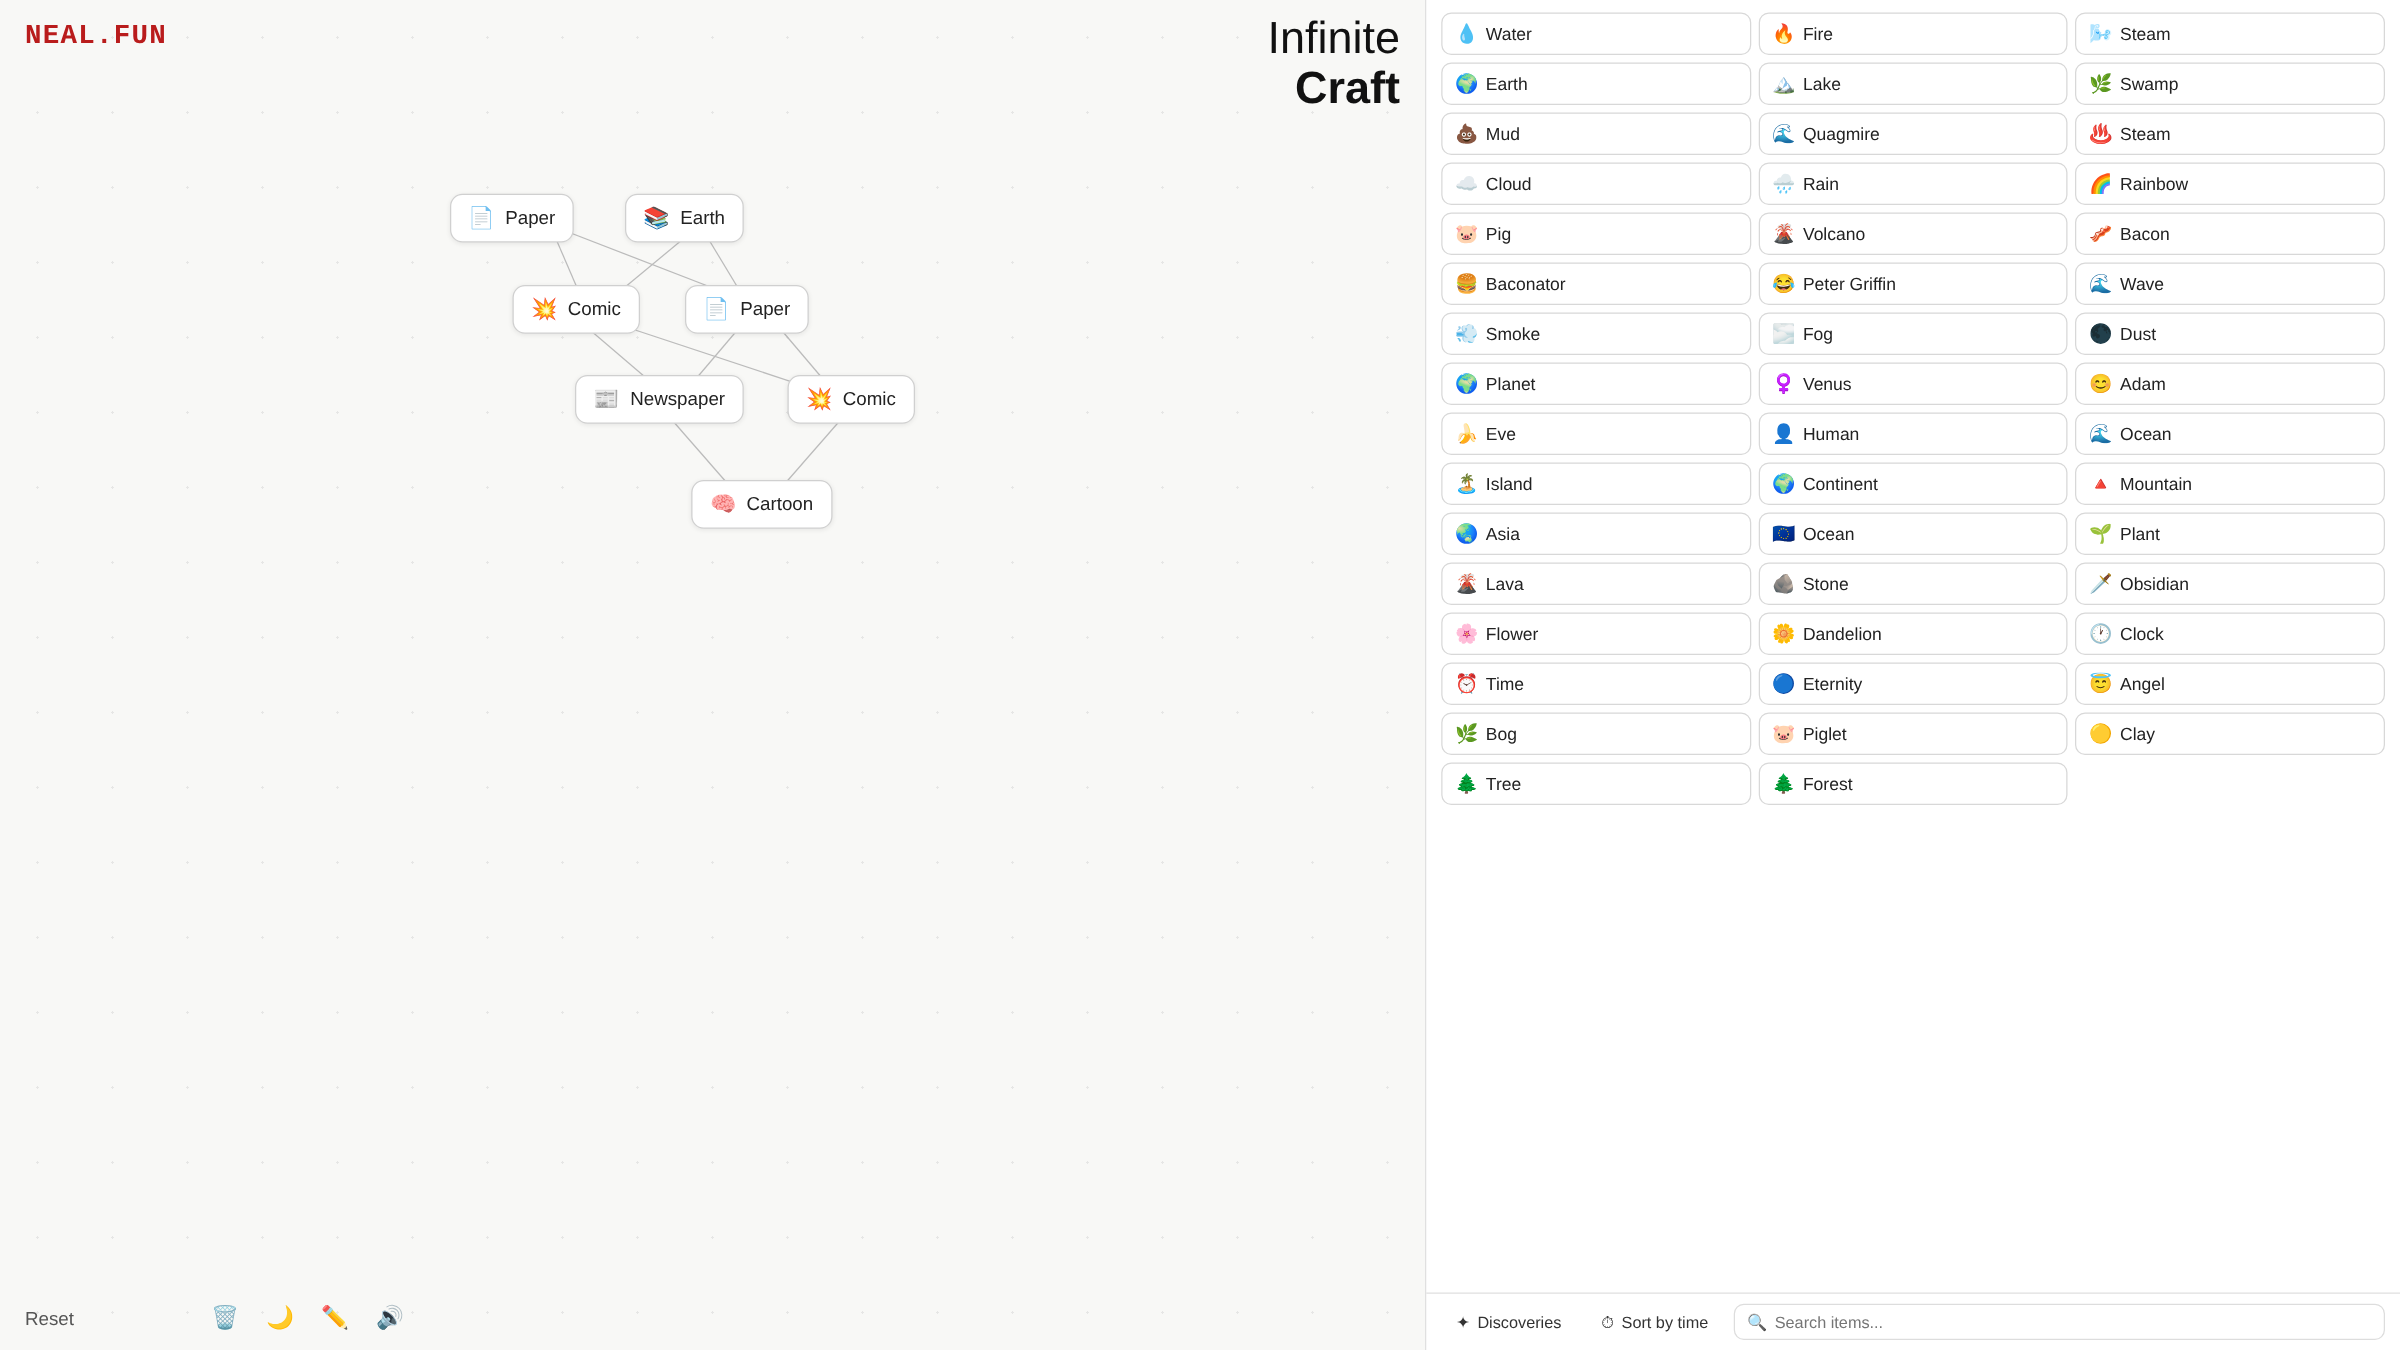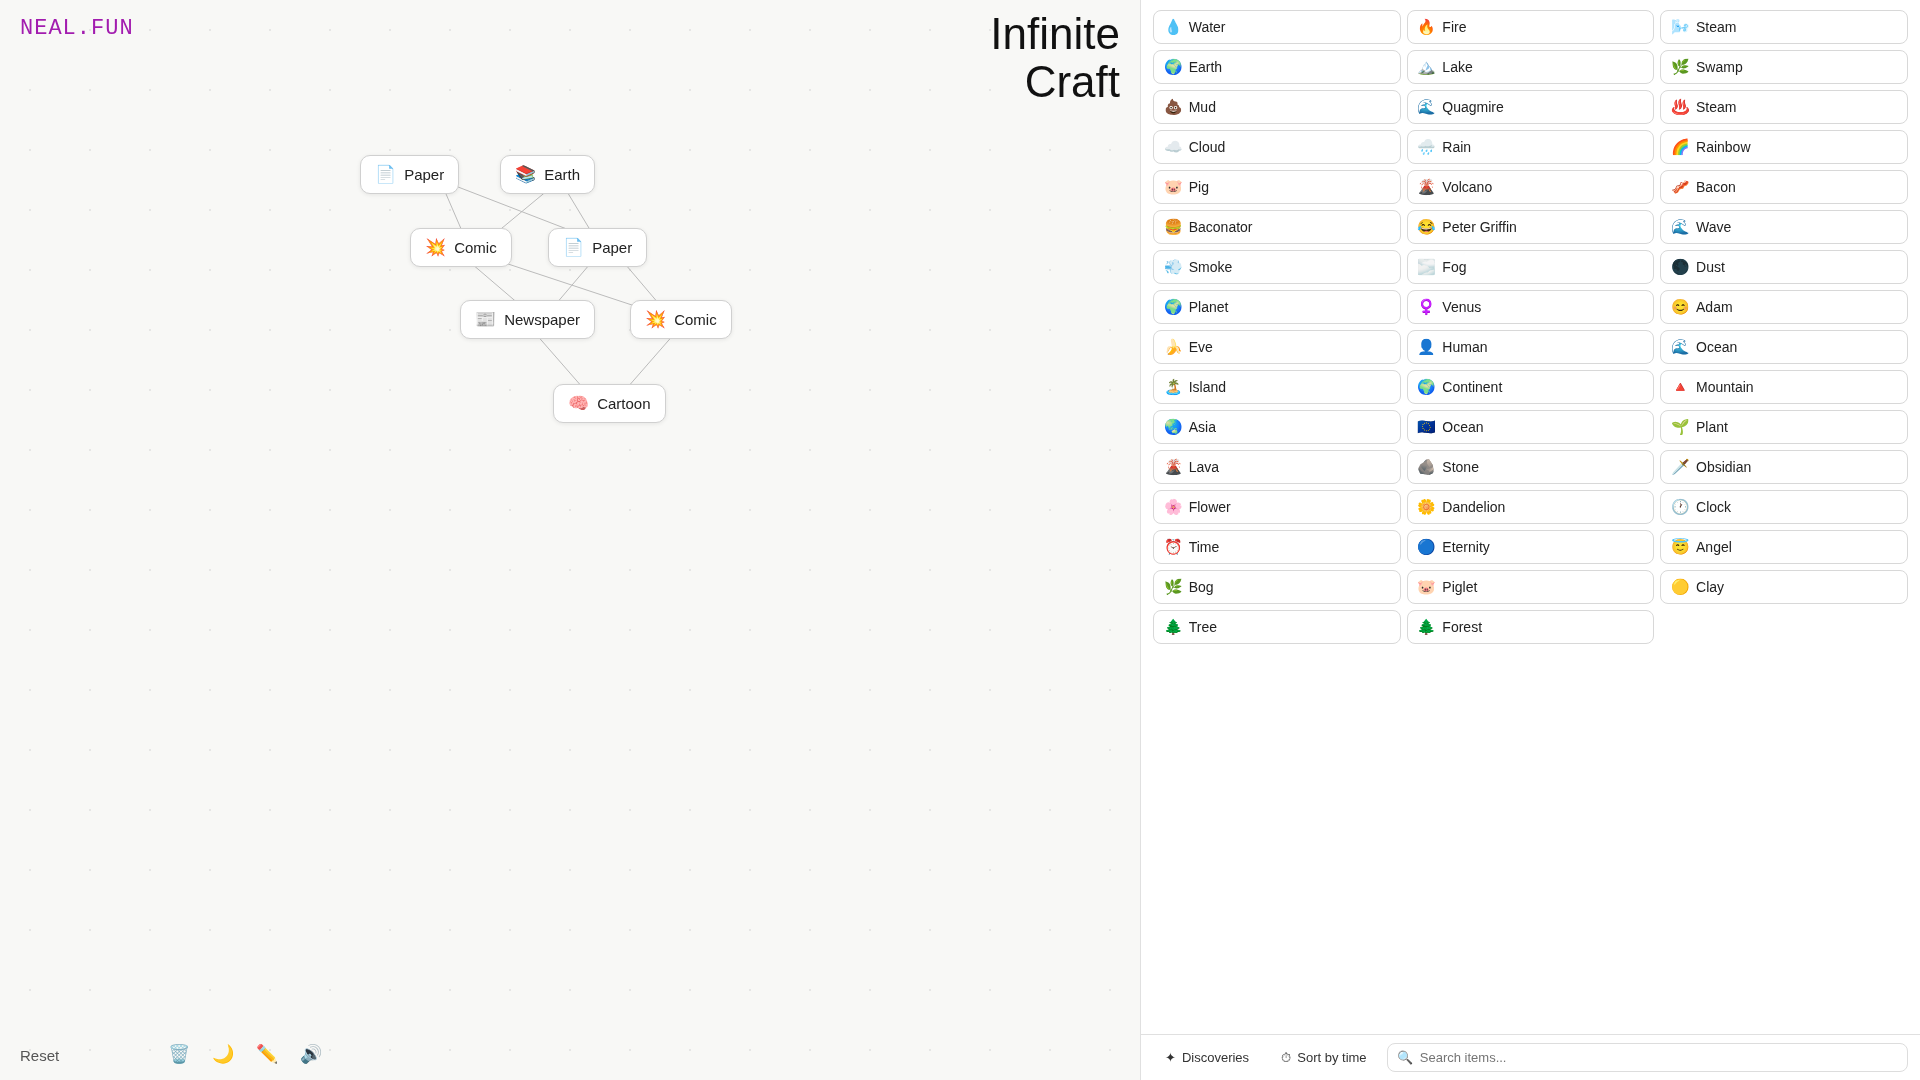--- a/index.html
+++ b/index.html
@@ -38,23 +38,23 @@
       background-size: 60px 60px;
       opacity: 0.4;
     }
 
     
     .logo {
       position: absolute;
       top: 16px;
       left: 20px;
       font-size: 22px;
-      font-weight: 400;
+      font-weight: 700;
       letter-spacing: 1px;
-      color: #a21caf;
+      color: #b91c1c;
       font-family: 'Courier New', monospace;
     }
 
     
     .reset-btn {
       position: absolute;
       bottom: 16px;
       left: 20px;
       background: none;
       border: none;
@@ -476,16 +476,16 @@
       </button>
       <div class="search-box">
         <span>🔍</span>
         <input type="text" placeholder="Search items..." style="">
       </div>
     </div>
 
   </div>
 
   <div style="position:absolute; top:10px; right:800px; text-align:right; pointer-events:none;">
-    <div style="font-size:44px; font-weight:300; color:#111; line-height:1.1;"><span style="font-weight:300">Infinite</span><br><span style="font-weight:400">Craft</span></div>
+    <div style="font-size:36px; font-weight:300; color:#111; line-height:1.1;"><span style="font-weight:300">Infinite</span><br><span style="font-weight:700">Craft</span></div>
   </div>
 
 </div>
 
 </body></html>

